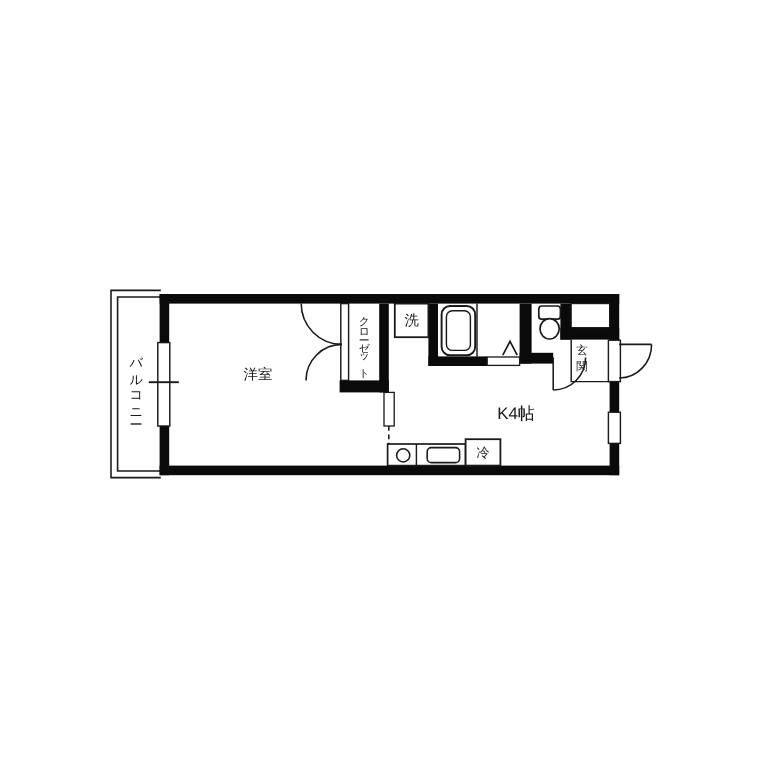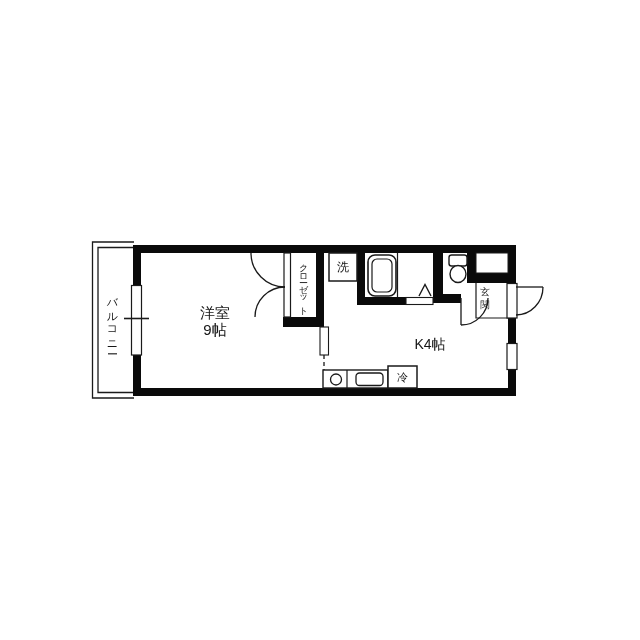--- a/index.html
+++ b/index.html
@@ -95,23 +95,22 @@
       <line x1="347" y1="370" x2="347" y2="388" stroke-width="1.2"></line>
       <circle cx="336" cy="379.5" r="5.5" stroke-width="1.3" fill="none"></circle>
       <rect x="356" y="373" width="27" height="12.5" rx="3.5" stroke-width="1.3" fill="none"></rect>
     </g>
 
     <rect x="388" y="366" width="29" height="22" fill="#ffffff" stroke="#1a1a1a" stroke-width="1.5"></rect>
   </svg>
 
   <div class="lbl vtext" style="left:101px;top:266px;width:22px;height:108px;font-size:11px;letter-spacing:2px;">バルコニー</div>
 
-  <div class="lbl" style="left:160px;top:304px;width:110px;text-align:center;font-size:15px;line-height:17px;">
+  <div class="lbl" style="left:160px;top:304px;width:110px;text-align:center;font-size:12px;line-height:17px;">
     <div>洋室</div>
-    <div>9帖</div>
   </div>
 
   <div class="lbl vtext" style="left:295px;top:253px;width:16px;height:62px;font-size:9px;letter-spacing:0.5px;">クローゼット</div>
 
   <div class="lbl ctext" style="left:329px;top:253px;width:28px;height:28px;font-size:12px;">洗</div>
 
   <div class="lbl ctext" style="left:385px;top:336px;width:90px;height:18px;font-size:14px;">K4帖</div>
 
   <div class="lbl ctext" style="left:477px;top:292px;width:16px;height:13px;font-size:9.5px;">玄関</div>
 

